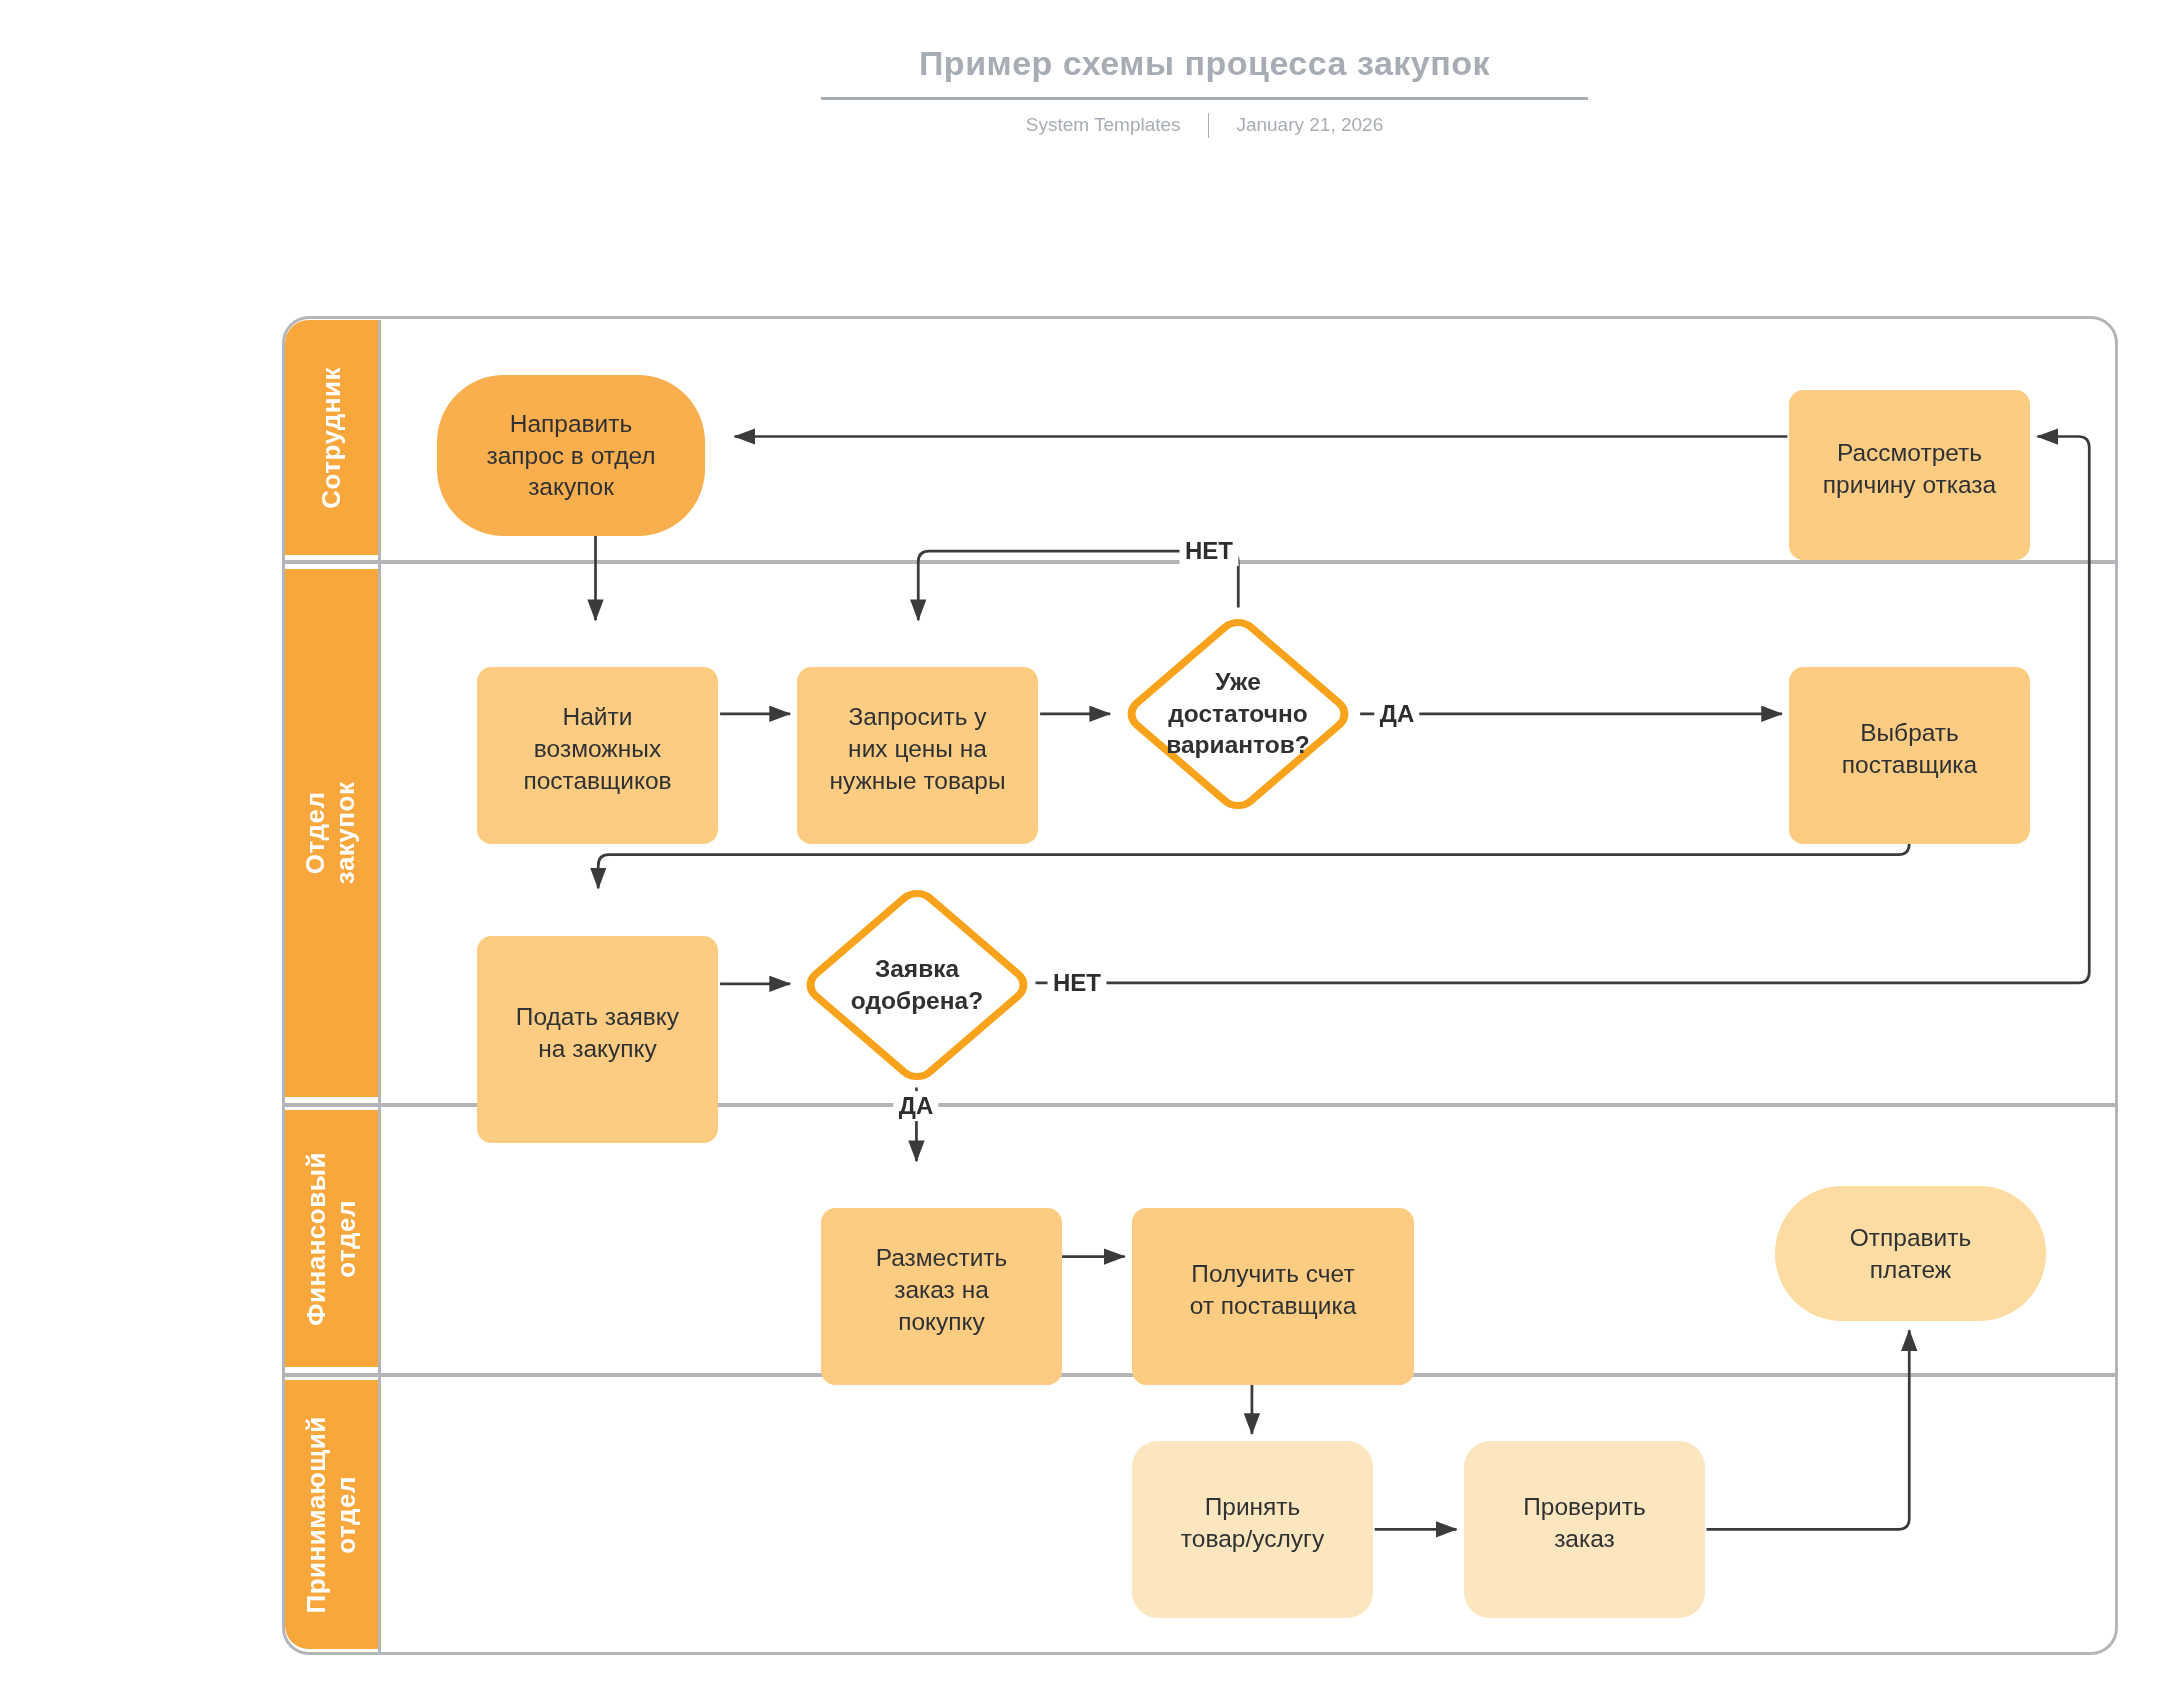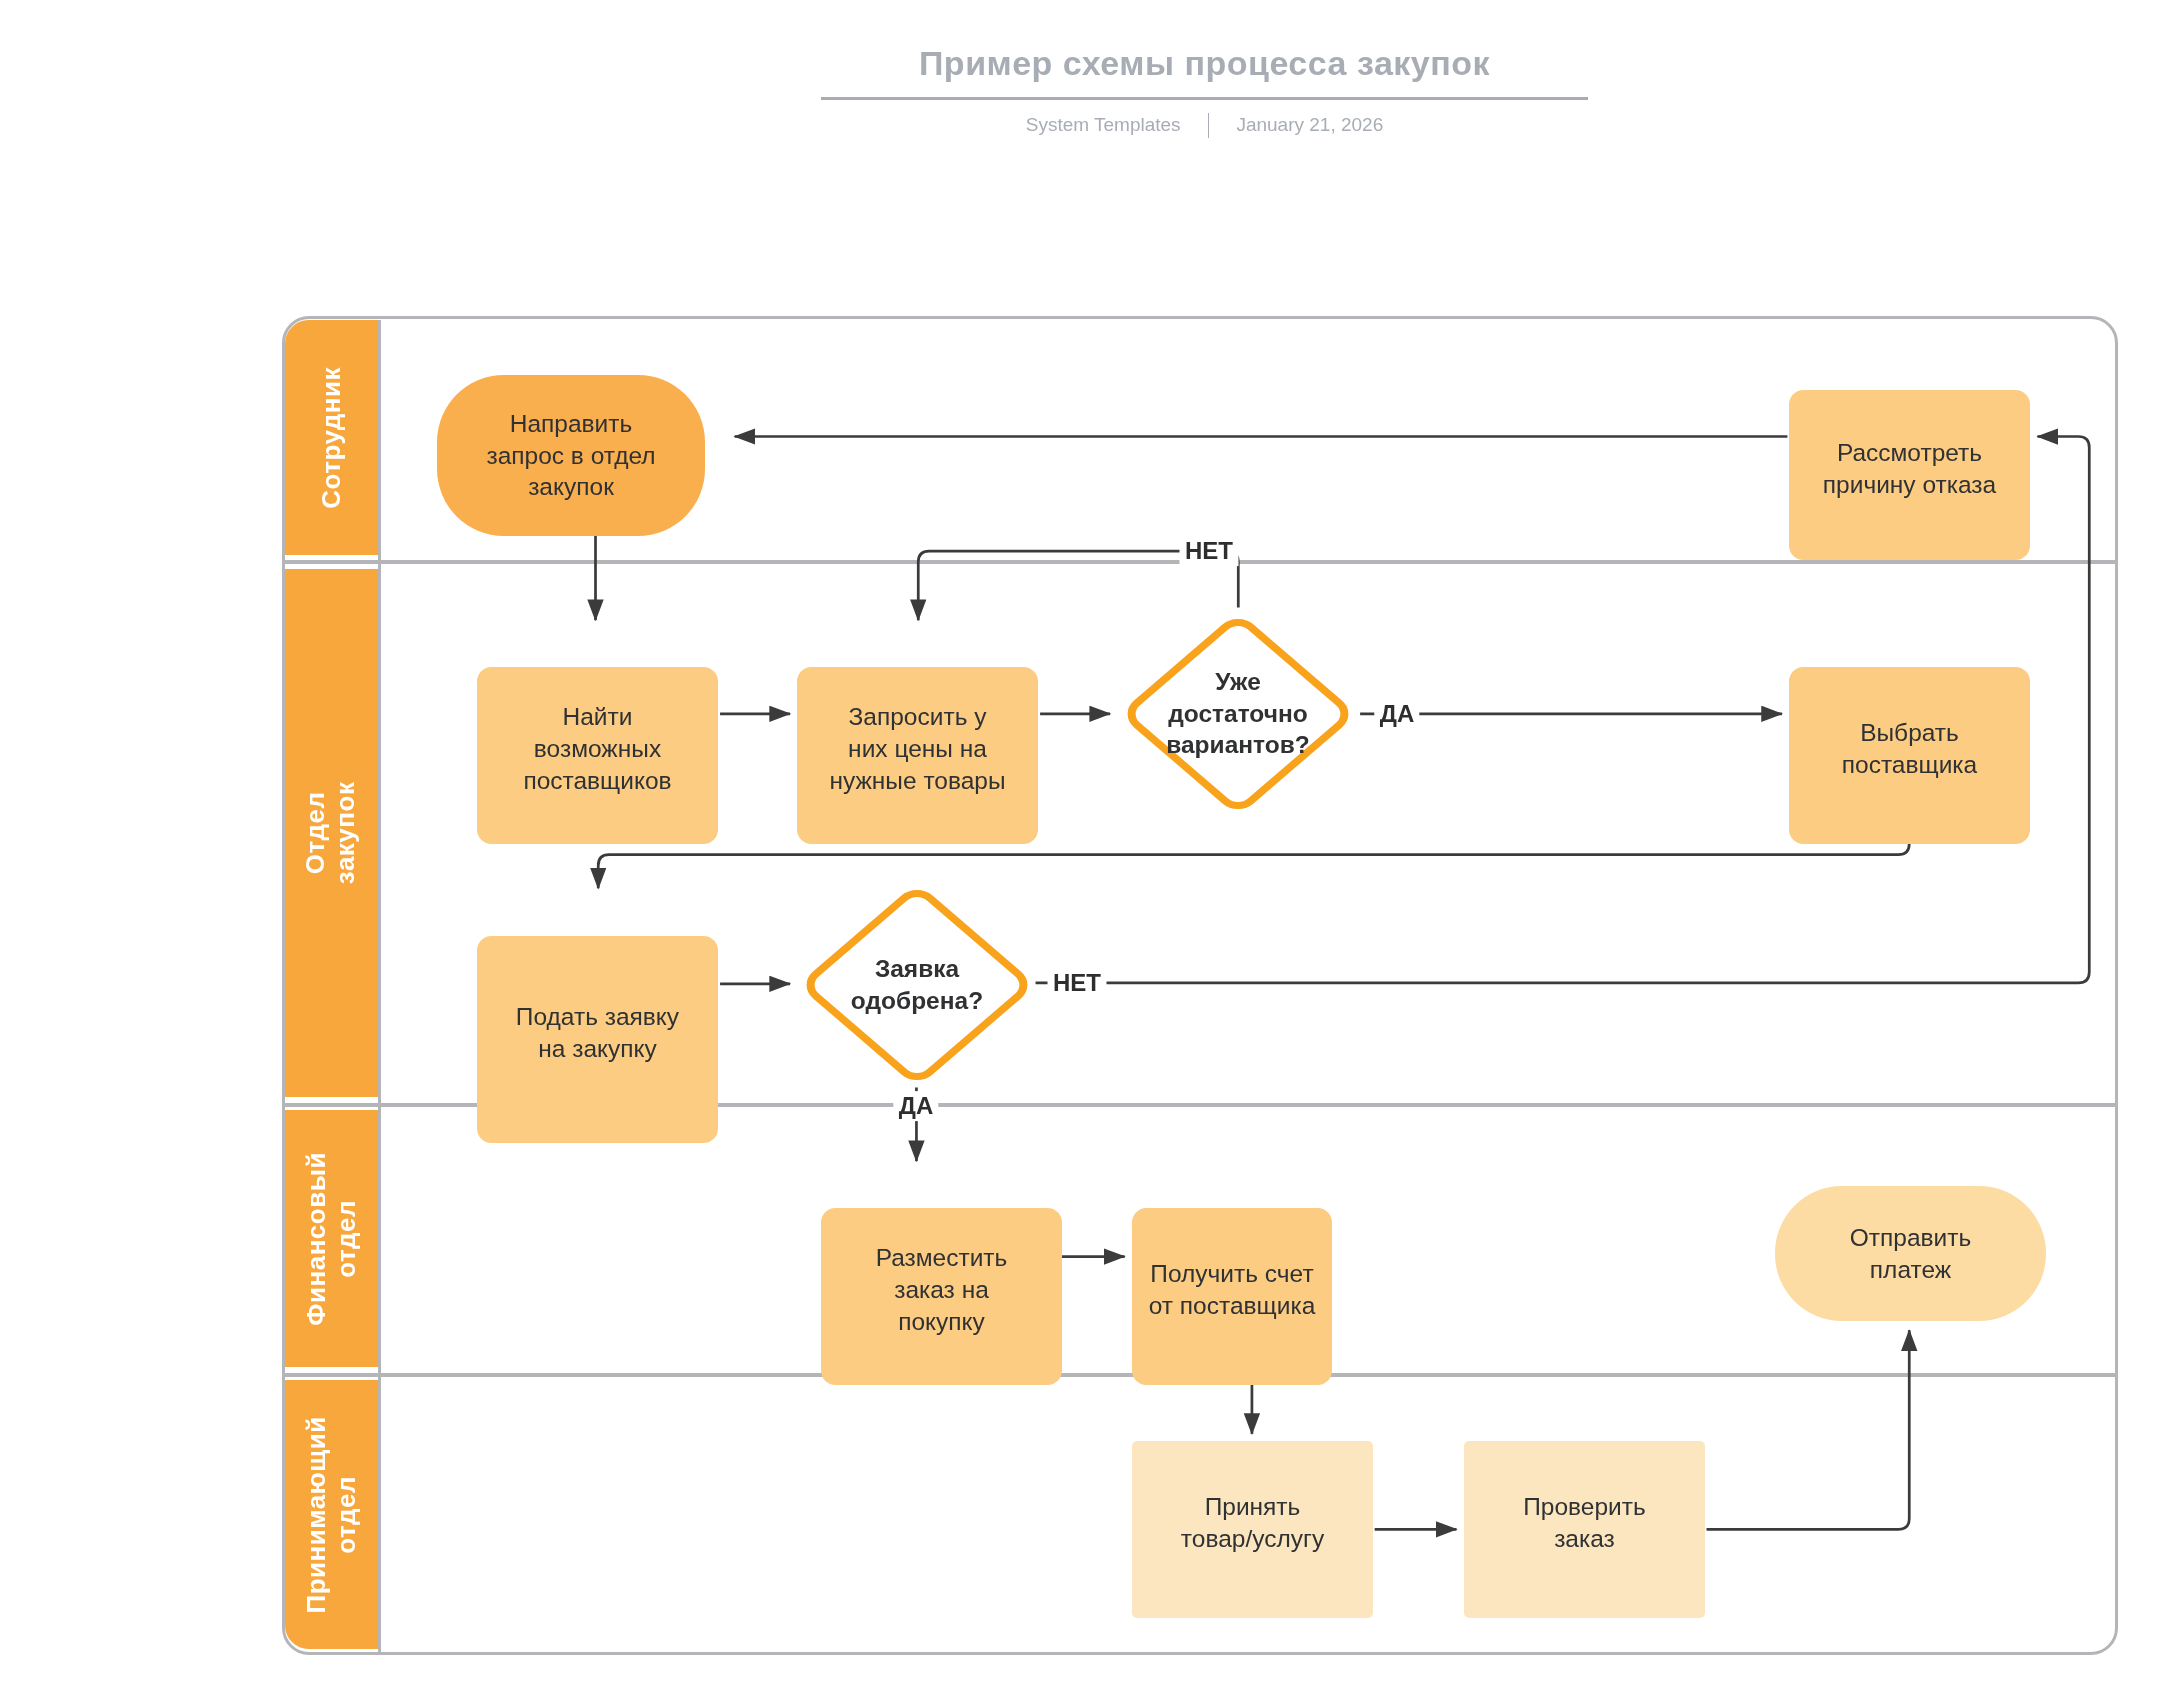--- a/index.html
+++ b/index.html
@@ -24,21 +24,21 @@
   .lane-cell.first{border-top-left-radius:23.6px;}
   .lane-cell.last{border-bottom-left-radius:23.6px;}
   .lane-label{transform:rotate(-90deg);color:#ffffff;font-size:26px;font-weight:700;
               white-space:pre-line;text-align:center;line-height:1.15;letter-spacing:0.5px;}
 
   
   .node{position:absolute;display:flex;align-items:center;justify-content:center;
         text-align:center;color:#303133;font-size:24.5px;font-weight:500;line-height:1.3;
         white-space:pre-line;box-sizing:border-box;}
   .proc{background:#fbcc82;border-radius:14.5px;padding-bottom:12.7px;margin-top:40px;}
-  .recv{background:#fce6c0;border-radius:5px;padding-bottom:12.7px;}
+  .recv{background:#fce6c0;border-radius:26px;padding-bottom:12.7px;}
   .pill-start{background:#faaf4e;border-radius:67px;}
   .pill-end{background:#fddca4;border-radius:67px;}
 
   .dwrap{position:absolute;}
   .dshape{position:absolute;left:50%;top:50%;width:169px;height:169px;background:#ffffff;
           border:8.2px solid #f9a21b;border-radius:22px;
           transform:translate(-50%,-50%) scaleY(.86) rotate(45deg);box-sizing:border-box;}
   .dtext{position:absolute;inset:0;display:flex;align-items:center;justify-content:center;
          text-align:center;color:#303133;font-size:24.5px;font-weight:700;line-height:1.3;
          white-space:pre-line;}
@@ -150,21 +150,21 @@
   <div class="dtext">Заявка
 одобрена?</div>
 </div>
 
 <div class="node proc" style="left:821px;top:1168px;width:241px;height:177px">
   <span>Разместить
 заказ на
 покупку</span>
 </div>
 
-<div class="node proc" style="left:1132px;top:1168px;width:200px;height:177px">
+<div class="node proc" style="left:1132px;top:1168px;width:282px;height:177px">
   <span>Получить счет
 от поставщика</span>
 </div>
 
 <div class="node pill-end" style="left:1775px;top:1186px;width:271px;height:135px">
   <span>Отправить
 платеж</span>
 </div>
 
 <div class="node recv" style="left:1132px;top:1441px;width:241px;height:177px">

